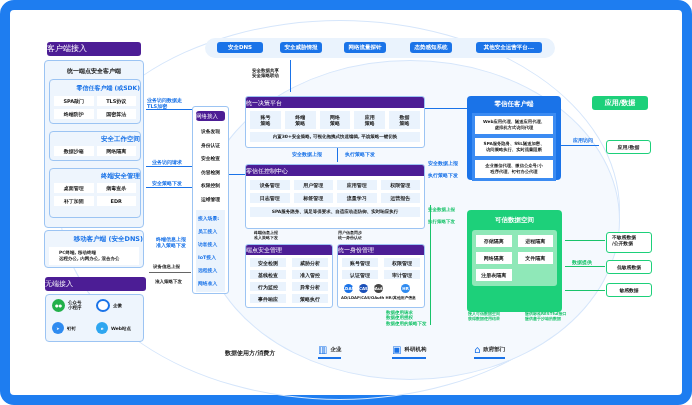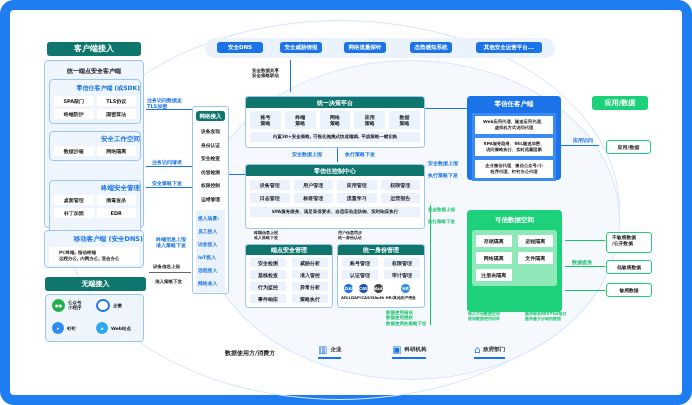--- a/index.html
+++ b/index.html
@@ -1,19 +1,19 @@
 <!DOCTYPE html>
 <html><head>
 <meta charset="utf-8">
 <style>
 *{box-sizing:border-box;margin:0;padding:0}
 body{width:692px;height:405px;overflow:hidden;background:#fff;font-family:"DejaVu Sans",sans-serif;font-size:6px;color:#222}
 .frame{position:absolute;left:0;top:0;width:692px;height:405px;border:10px solid #1e7df0;border-radius:14px;background:#fff}
 .abs{position:absolute}
-.hdr{background:#0f766e;color:#fff;text-align:center;font-weight:bold;border-radius:3px}
+.hdr{background:#4c1d95;color:#fff;text-align:left;font-weight:normal;border-radius:3px}
 .panel{border:1px solid #9cc4f3;background:#eef5fd;border-radius:4px}
 .cell{background:#fff;text-align:center;font-weight:bold;color:#222;line-height:1.2;display:flex;align-items:center;justify-content:center}
 .blue-t{color:#1a73e8;font-weight:bold;text-align:right}
 .lbl{color:#1a73e8;font-weight:bold;font-size:5px;line-height:1.2}
 .glbl{color:#19c36a;font-weight:bold;font-size:4.5px;line-height:1.2}
 .dark-lbl{color:#222;font-weight:bold;font-size:4.5px;line-height:1.2}
 .arc{position:absolute;border:1px solid #9cc4f3;border-radius:50%}
 .topbtn{background:#1a73e8;color:#fff;font-weight:bold;font-size:5.5px;border-radius:3px;display:flex;align-items:center;justify-content:center}
 .gw{background:#1a73e8;border-radius:4px}
 .gwcell{background:#fff;color:#222;font-size:5px;text-align:center;line-height:1.3;display:flex;align-items:center;justify-content:center;font-weight:bold}
@@ -44,21 +44,21 @@
       <div class="cell" style="height:10px;font-size:5px">国密算法</div>
     </div>
   </div>
   <div class="panel" style="position:absolute;left:4px;top:70px;width:92px;height:30px">
     <div class="blue-t" style="font-size:6.5px;margin-top:3px">安全工作空间</div>
     <div style="display:grid;grid-template-columns:1fr 1fr;gap:3px;padding:2px 4px">
       <div class="cell" style="height:10px;font-size:5px">数据沙箱</div>
       <div class="cell" style="height:10px;font-size:5px">网络隔离</div>
     </div>
   </div>
-  <div class="panel" style="position:absolute;left:4px;top:119px;width:92px;height:56px">
+  <div class="panel" style="position:absolute;left:4px;top:107px;width:92px;height:50px">
     <div class="blue-t" style="font-size:6.5px;margin-top:3px">终端安全管理</div>
     <div style="display:grid;grid-template-columns:1fr 1fr;gap:3px;padding:2px 4px">
       <div class="cell" style="height:10px;font-size:5px">桌面管理</div>
       <div class="cell" style="height:10px;font-size:5px">病毒查杀</div>
       <div class="cell" style="height:10px;font-size:5px">补丁加固</div>
       <div class="cell" style="height:10px;font-size:5px">EDR</div>
     </div>
   </div>
 </div>
 

